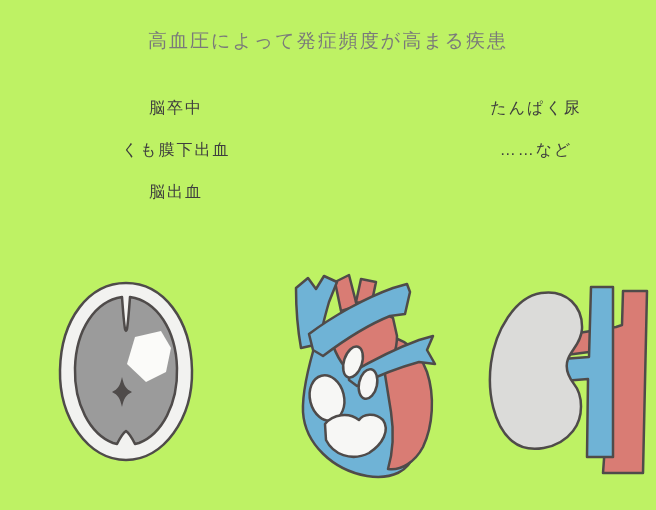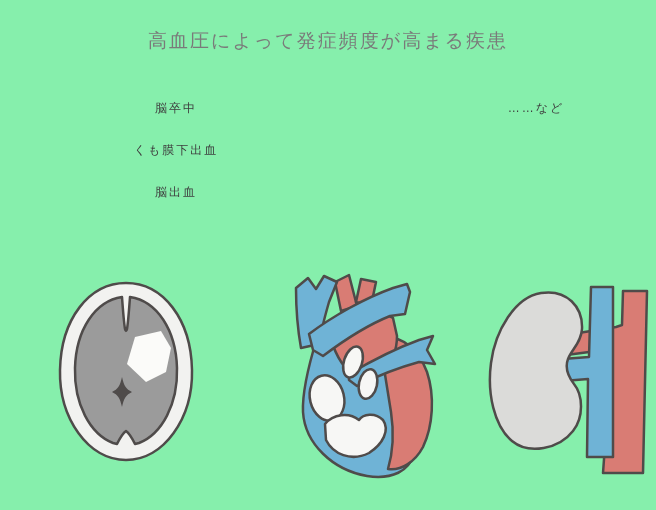--- a/index.html
+++ b/index.html
@@ -1,27 +1,27 @@
 <!DOCTYPE html>
 <html style="--c-red: #d97c74; --c-blue: #6fb3d6; --c-outline: #4f4b4a; --c-brain: #9b9b9b; --c-skull: #f2f2f0; --c-bean: #dbdbd9; --c-title: #7a7a7a; --c-item: #3e3e3e;"><head>
 <meta charset="utf-8">
 <style>
   html,body{margin:0;padding:0;background:#ffffff;}
   .canvas{
-    position:relative;width:656px;height:510px;background:#86efac;overflow:hidden;
+    position:relative;width:656px;height:510px;background:#bef264;overflow:hidden;
     font-family:"Liberation Sans","DejaVu Sans",sans-serif;
   }
   .title{
     position:absolute;left:0;top:28px;width:656px;height:26px;line-height:26px;
     text-align:center;font-size:19px;letter-spacing:2px;color:var(--c-title,#7a7a7a);
   }
   .col{position:absolute;top:87px;width:220px;}
   .col .item{
     display:block;height:42px;line-height:42px;text-align:center;
-    font-size:12px;letter-spacing:2px;color:var(--c-item,#3e3e3e);white-space:nowrap;
+    font-size:16px;letter-spacing:2px;color:var(--c-item,#3e3e3e);white-space:nowrap;
   }
   .col1{left:66px;}
   .col2{left:245px;}
   .col3{left:426px;}
   .col3 .item:nth-child(4){text-align:center;padding-right:4px;}
   svg{position:absolute;overflow:visible;}
   .brain-svg{left:52px;top:280px;}
   .heart-svg{left:293px;top:272px;}
   .kidney-svg{left:485px;top:285px;}
   .oline{stroke:var(--c-outline,#4f4b4a);stroke-width:2.5;stroke-linejoin:round;stroke-linecap:round;}
@@ -42,20 +42,21 @@
   <div class="title">高血圧によって発症頻度が高まる疾患</div>
 
   <div class="col col1">
     <span class="item">脳卒中</span>
     <span class="item">くも膜下出血</span>
     <span class="item">脳出血</span>
   </div>
 
 
   <div class="col col3">
+    <span class="item">たんぱく尿</span>
     <span class="item">……など</span>
   </div>
 
   <svg class="brain-svg" width="148" height="184" viewBox="0 0 148 184">
     <path class="fill-skull oline" d="M74,3 C111,3 139,39 140,90 C141,138 112,180 74,180 C36,180 7,138 8,90 C9,39 37,3 74,3 Z"></path>
     <path class="fill-brain oline" d="M70,17 C43,21 24,50 23,88 C22,124 38,154 61,163 L65,164 C68,158 71,153 74,151 C77,153 80,158 83,164 L87,163 C110,154 126,124 125,88 C124,50 105,21 78,17 C77,31 76,43 75,49 C74.5,51.5 73.5,51.5 73,49 C72,43 71,31 70,17 Z"></path>
     <path class="no-stroke" fill="#fbfbf9" d="M83,57 L109,51 L119,68 L114,92 L94,102 L75,84 Z"></path>
     <path class="fill-dark no-stroke" d="M70,97 C72,106 74,109 80,112 C74,115 72,118 70,127 C68,118 66,115 60,112 C66,109 68,106 70,97 Z"></path>
   </svg>
 

